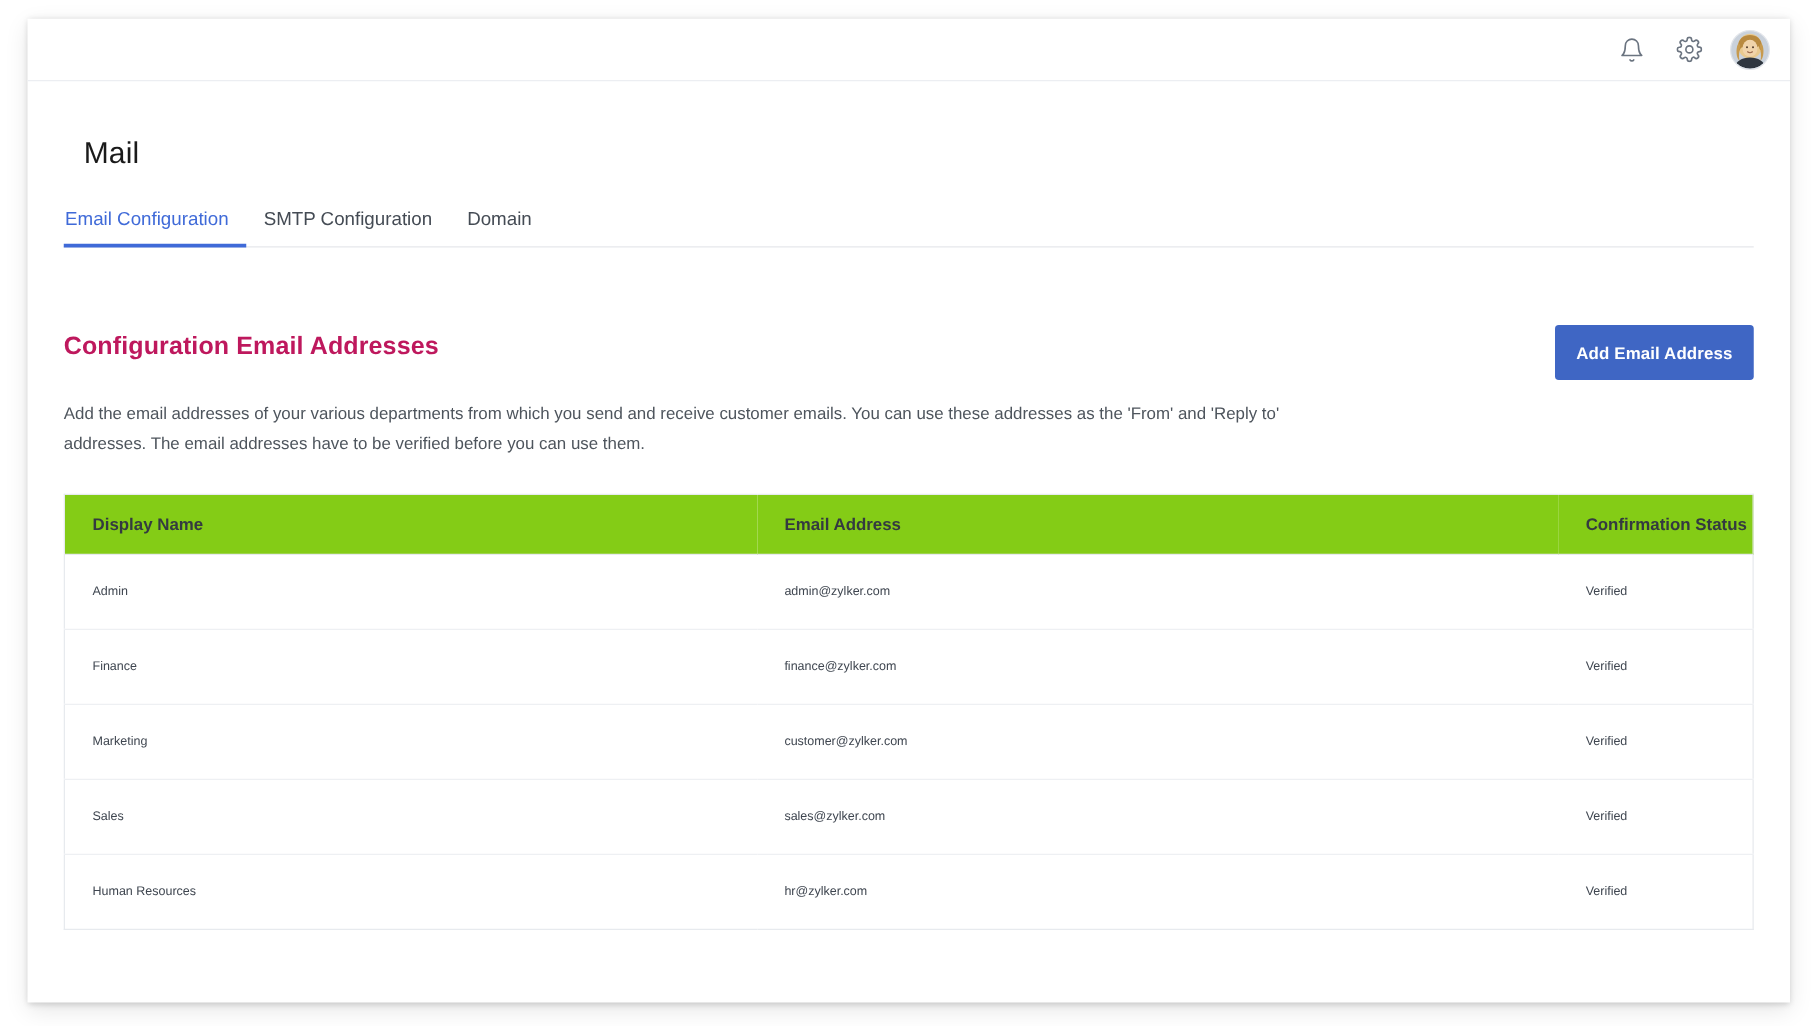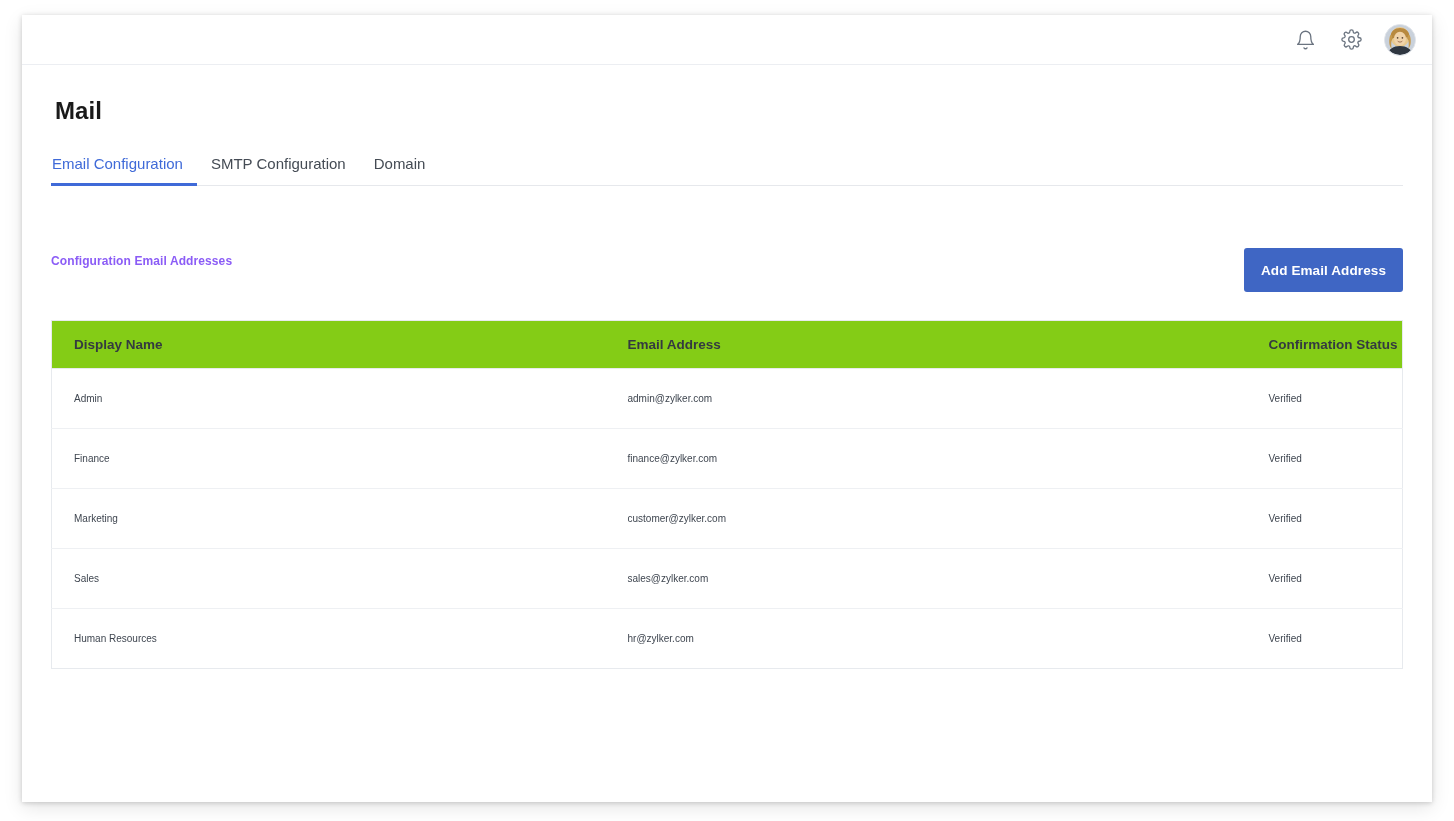--- a/index.html
+++ b/index.html
@@ -74,23 +74,23 @@
     position: relative;
   }
   .avatar svg { display: block; }
 
   
   .content {
     padding: 0 29px;
   }
   .page-title {
     font-size: 24px;
-    font-weight: 700;
+    font-weight: 400;
     color: #1a1a1a;
-    margin: 4px;
+    margin: 16px;
     padding-top: 28px;
     letter-spacing: 0.1px;
   }
 
   
   .tabs {
     margin-top: 30px;
     display: flex;
     align-items: flex-end;
     border-bottom: 1px solid #e6e8ec;
@@ -126,23 +126,23 @@
   .section {
     margin-top: 62px;
     position: relative;
   }
   .section-head {
     display: flex;
     justify-content: space-between;
     align-items: flex-start;
   }
   .section-title {
-    font-size: 12px;
+    font-size: 20px;
     font-weight: 600;
-    color: #8b5cf6;
+    color: #be185d;
     margin: 0;
     padding-top: 6px;
     letter-spacing: 0.1px;
   }
   .primary-btn {
     background: #3f66c4;
     color: #ffffff;
     border: none;
     border-radius: 3px;
     font-size: 13.5px;
@@ -263,20 +263,21 @@
       <button class="tab">Domain</button>
     </div>
 
     <div class="section">
 
       <div class="section-head">
         <h2 class="section-title">Configuration Email Addresses</h2>
         <button class="primary-btn">Add Email Address</button>
       </div>
 
+      <p class="section-desc">Add the email addresses of your various departments from which you send and receive customer emails. You can use these addresses as the 'From' and 'Reply to' addresses. The email addresses have to be verified before you can use them.</p>
 
       <table class="data-table">
         <colgroup>
           <col class="col-name">
           <col class="col-email">
           <col class="col-status">
         </colgroup>
         <thead>
           <tr>
             <th>Display Name</th>

